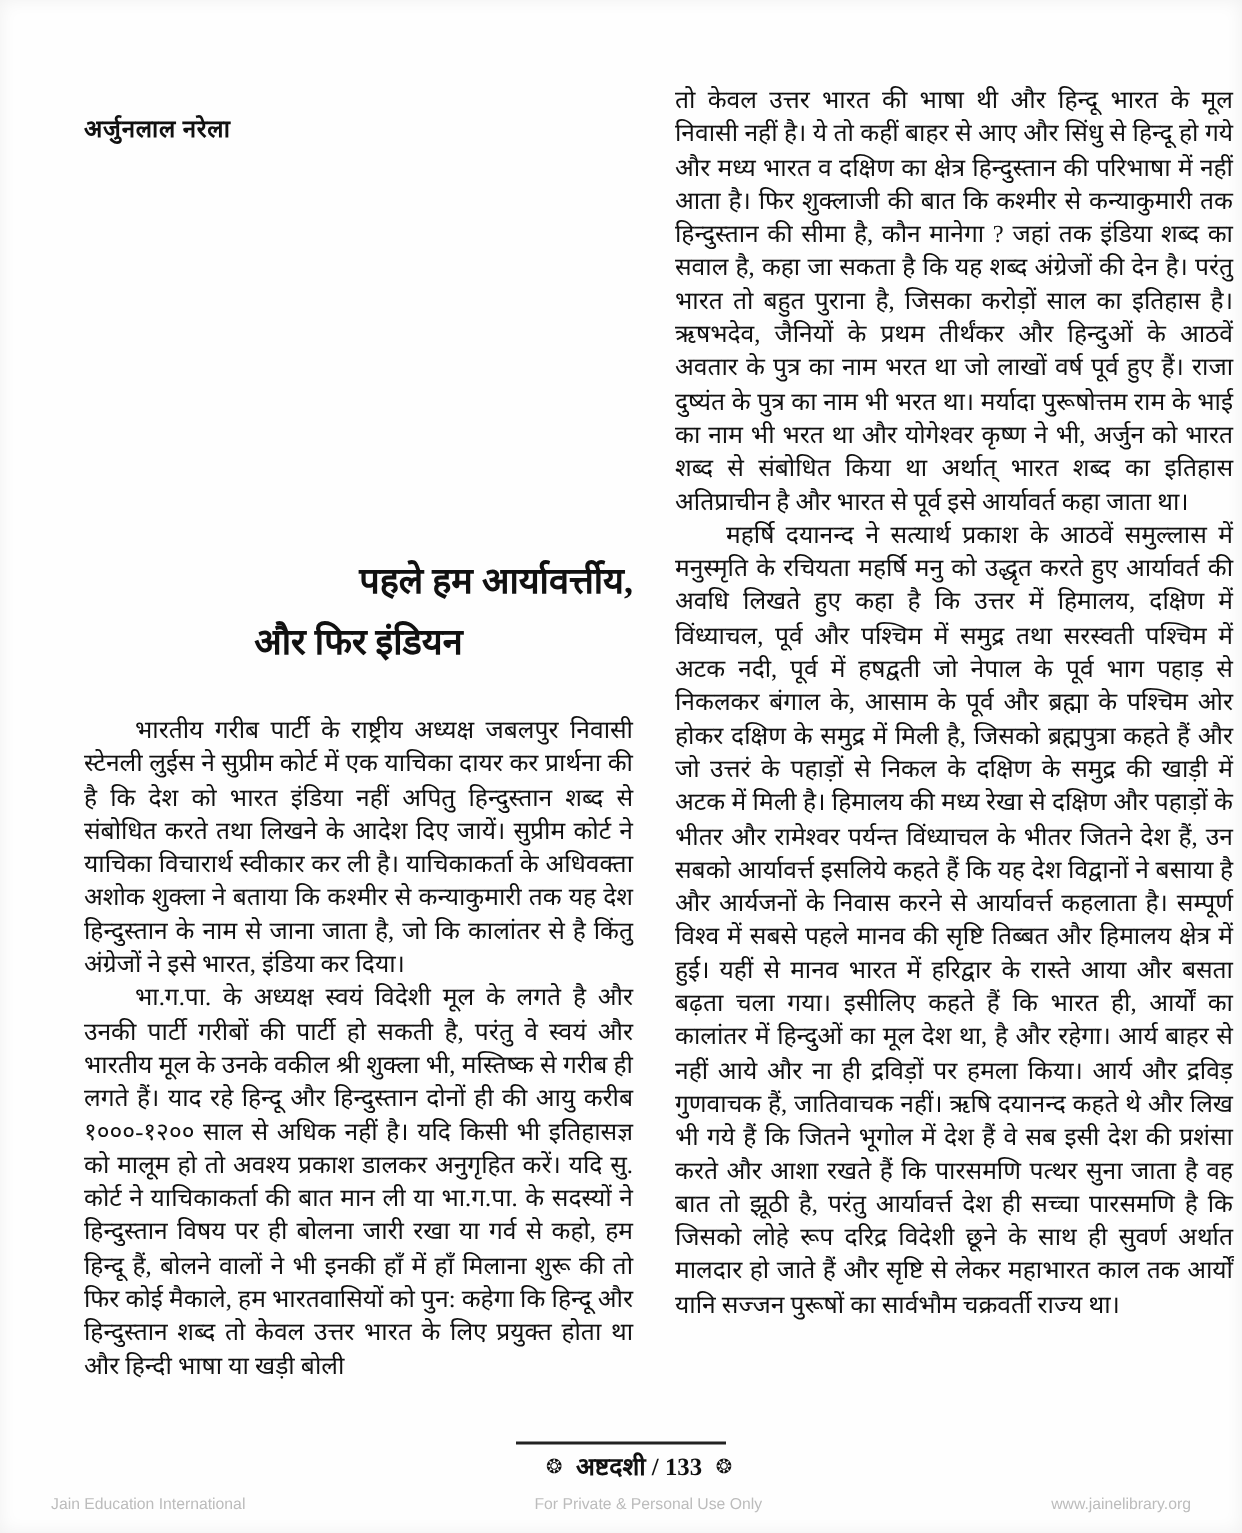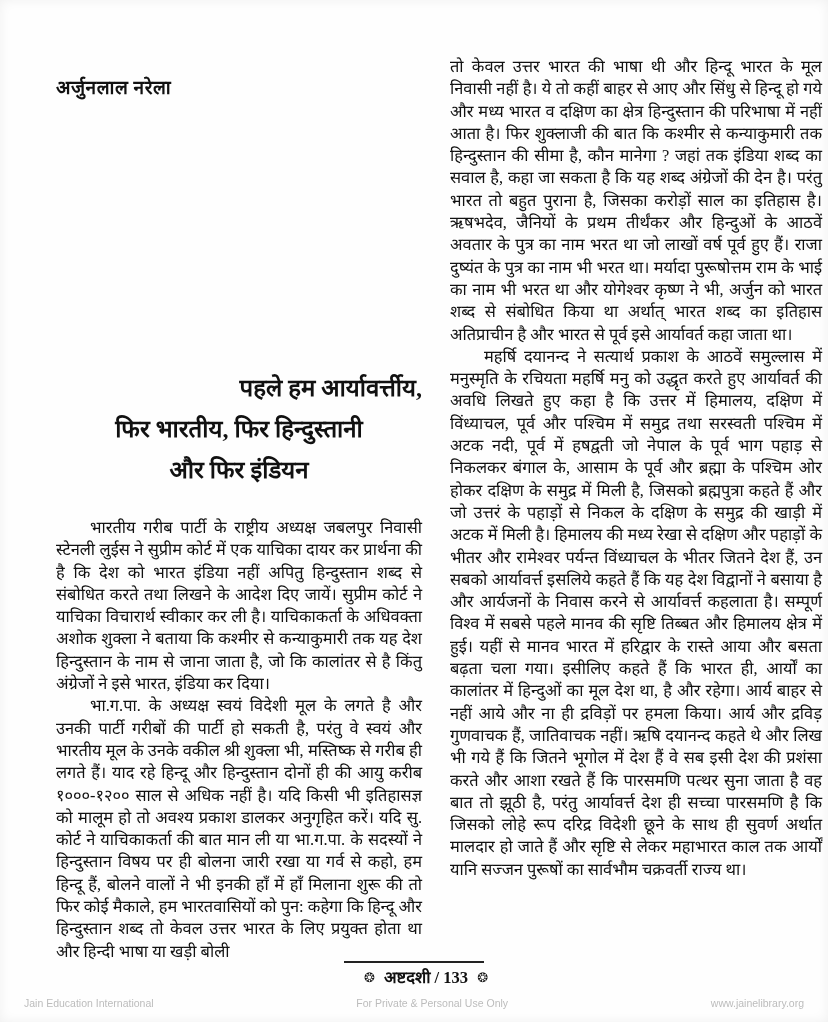--- a/index.html
+++ b/index.html
@@ -15,21 +15,21 @@
     background: #fefefe;
     font-family: "Liberation Serif", "DejaVu Serif", serif;
     color: #111;
     overflow: hidden;
     box-shadow: inset 0 0 12px rgba(0,0,0,0.06);
   }
   .author {
     position: absolute;
     left: 56px;
     top: 74px;
-    font-size: 19px;
+    font-size: 16px;
     font-weight: 700;
     letter-spacing: 0.5px;
   }
   .col {
     position: absolute;
     text-align: justify;
     font-size: 16.4px;
     line-height: 22.3px;
   }
   .col-left {
@@ -82,21 +82,21 @@
     top: -1px;
     padding: 0 5px;
     font-weight: 400;
   }
   .bottom-row {
     position: absolute;
     left: 0;
     top: 997px;
     width: 100%;
     box-sizing: border-box;
-    padding: 0 24px;
+    padding: 0 34px;
     display: flex;
     justify-content: space-between;
     font-family: "Liberation Sans", "DejaVu Sans", sans-serif;
     font-size: 10.5px;
     color: #bcbcbc;
   }
 </style>
 </head>
 <body>
 
@@ -105,21 +105,20 @@
   <div class="author">अर्जुनलाल नरेला</div>
 
   <div class="col col-right">
     <p>तो केवल उत्तर भारत की भाषा थी और हिन्दू भारत के मूल निवासी नहीं है। ये तो कहीं बाहर से आए और सिंधु से हिन्दू हो गये और मध्य भारत व दक्षिण का क्षेत्र हिन्दुस्तान की परिभाषा में नहीं आता है। फिर शुक्लाजी की बात कि कश्मीर से कन्याकुमारी तक हिन्दुस्तान की सीमा है, कौन मानेगा ? जहां तक इंडिया शब्द का सवाल है, कहा जा सकता है कि यह शब्द अंग्रेजों की देन है। परंतु भारत तो बहुत पुराना है, जिसका करोड़ों साल का इतिहास है। ऋषभदेव, जैनियों के प्रथम तीर्थंकर और हिन्दुओं के आठवें अवतार के पुत्र का नाम भरत था जो लाखों वर्ष पूर्व हुए हैं। राजा दुष्यंत के पुत्र का नाम भी भरत था। मर्यादा पुरूषोत्तम राम के भाई का नाम भी भरत था और योगेश्वर कृष्ण ने भी, अर्जुन को भारत शब्द से संबोधित किया था अर्थात् भारत शब्द का इतिहास अतिप्राचीन है और भारत से पूर्व इसे आर्यावर्त कहा जाता था।</p>
     <p class="indent">महर्षि दयानन्द ने सत्यार्थ प्रकाश के आठवें समुल्लास में मनुस्मृति के रचियता महर्षि मनु को उद्धृत करते हुए आर्यावर्त की अवधि लिखते हुए कहा है कि उत्तर में हिमालय, दक्षिण में विंध्याचल, पूर्व और पश्चिम में समुद्र तथा सरस्वती पश्चिम में अटक नदी, पूर्व में हषद्वती जो नेपाल के पूर्व भाग पहाड़ से निकलकर बंगाल के, आसाम के पूर्व और ब्रह्मा के पश्चिम ओर होकर दक्षिण के समुद्र में मिली है, जिसको ब्रह्मपुत्रा कहते हैं और जो उत्तरं के पहाड़ों से निकल के दक्षिण के समुद्र की खाड़ी में अटक में मिली है। हिमालय की मध्य रेखा से दक्षिण और पहाड़ों के भीतर और रामेश्वर पर्यन्त विंध्याचल के भीतर जितने देश हैं, उन सबको आर्यावर्त्त इसलिये कहते हैं कि यह देश विद्वानों ने बसाया है और आर्यजनों के निवास करने से आर्यावर्त्त कहलाता है। सम्पूर्ण विश्व में सबसे पहले मानव की सृष्टि तिब्बत और हिमालय क्षेत्र में हुई। यहीं से मानव भारत में हरिद्वार के रास्ते आया और बसता बढ़ता चला गया। इसीलिए कहते हैं कि भारत ही, आर्यों का कालांतर में हिन्दुओं का मूल देश था, है और रहेगा। आर्य बाहर से नहीं आये और ना ही द्रविड़ों पर हमला किया। आर्य और द्रविड़ गुणवाचक हैं, जातिवाचक नहीं। ऋषि दयानन्द कहते थे और लिख भी गये हैं कि जितने भूगोल में देश हैं वे सब इसी देश की प्रशंसा करते और आशा रखते हैं कि पारसमणि पत्थर सुना जाता है वह बात तो झूठी है, परंतु आर्यावर्त्त देश ही सच्चा पारसमणि है कि जिसको लोहे रूप दरिद्र विदेशी छूने के साथ ही सुवर्ण अर्थात मालदार हो जाते हैं और सृष्टि से लेकर महाभारत काल तक आर्यों यानि सज्जन पुरूषों का सार्वभौम चक्रवर्ती  राज्य था।</p>
   </div>
 
   <div class="col col-left">
     <div class="title-block">
       <div class="title-line-1">पहले हम आर्यावर्त्तीय,</div>
-      <div class="title-line-2">फिर भारतीय, फिर हिन्दुस्तानी</div>
       <div class="title-line-3">और फिर इंडियन</div>
     </div>
     <p class="indent">भारतीय गरीब पार्टी के राष्ट्रीय अध्यक्ष जबलपुर निवासी स्टेनली लुईस ने सुप्रीम कोर्ट में एक याचिका दायर कर प्रार्थना की है कि देश को भारत इंडिया नहीं अपितु हिन्दुस्तान शब्द से संबोधित करते तथा लिखने के आदेश दिए जायें। सुप्रीम कोर्ट ने याचिका विचारार्थ स्वीकार कर ली है। याचिकाकर्ता के अधिवक्ता अशोक शुक्ला ने बताया कि कश्मीर से कन्याकुमारी तक यह देश हिन्दुस्तान के नाम से जाना जाता है, जो कि कालांतर से है किंतु अंग्रेजों ने इसे भारत, इंडिया कर दिया।</p>
     <p class="indent">भा.ग.पा. के अध्यक्ष स्वयं विदेशी मूल के लगते है और उनकी पार्टी गरीबों की पार्टी हो सकती है, परंतु वे स्वयं और भारतीय मूल के उनके वकील श्री शुक्ला भी, मस्तिष्क से गरीब ही लगते हैं। याद रहे हिन्दू और हिन्दुस्तान दोनों ही की आयु करीब १०००-१२०० साल से अधिक नहीं है। यदि किसी भी इतिहासज्ञ को मालूम हो तो अवश्य प्रकाश डालकर अनुगृहित करें। यदि सु. कोर्ट ने याचिकाकर्ता की बात मान ली या भा.ग.पा. के सदस्यों ने हिन्दुस्तान विषय पर ही बोलना जारी रखा या गर्व से कहो, हम हिन्दू हैं, बोलने वालों ने भी इनकी हाँ में हाँ मिलाना शुरू की तो फिर कोई मैकाले, हम भारतवासियों को पुन: कहेगा कि हिन्दू और हिन्दुस्तान शब्द तो केवल उत्तर भारत के लिए प्रयुक्त होता था और हिन्दी भाषा या खड़ी बोली</p>
   </div>
 
   <div class="footer-rule"></div>
 
   <div class="footer-pageline">
     <span class="ornament">❂</span>

